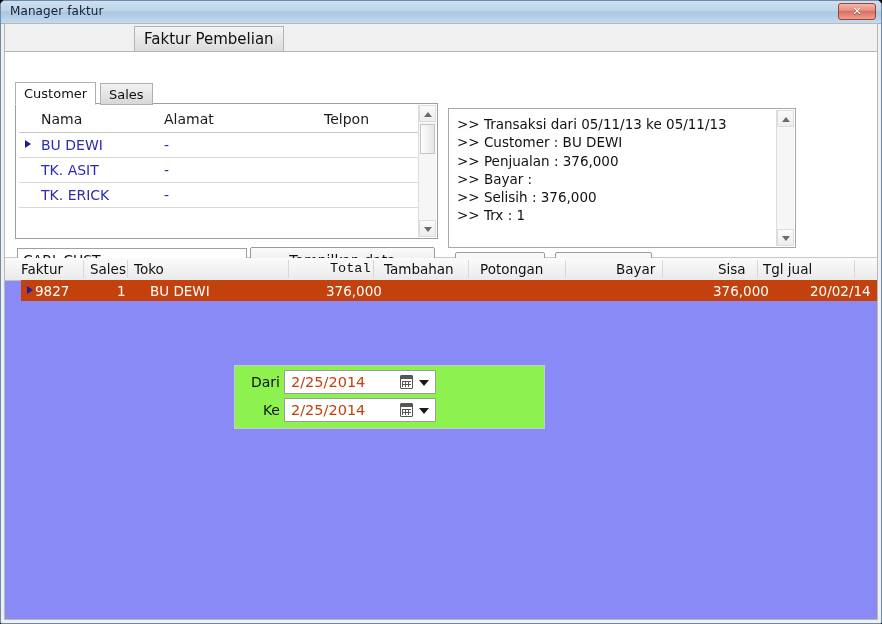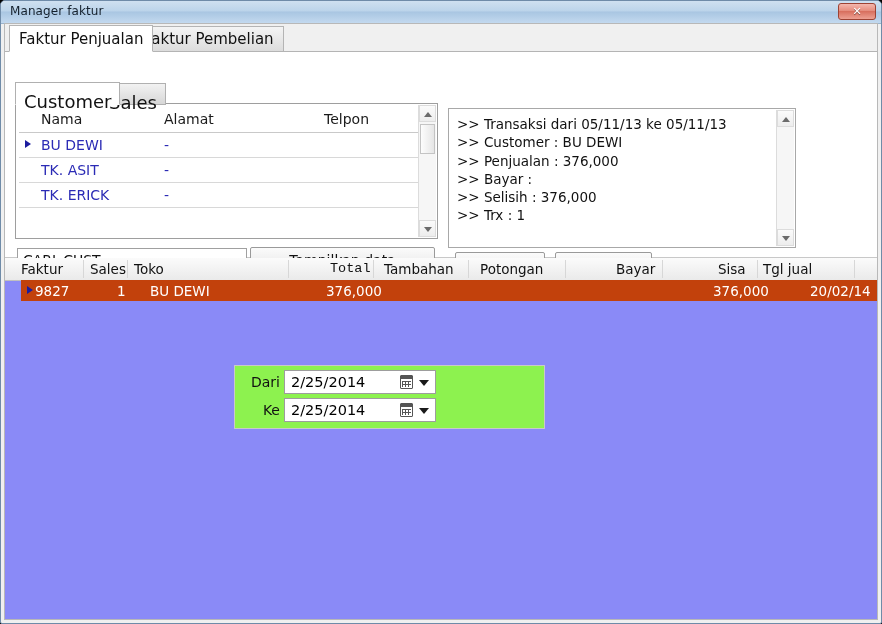--- a/index.html
+++ b/index.html
@@ -82,21 +82,21 @@
   .toppane{
     position:absolute;left:0;top:28px;width:100%;height:205px;
     background:#fff;
     border-bottom:1px solid #c8c8c8;
   }
 
   
   .innertabs{position:absolute;left:10px;top:29px;height:24px;}
   .itab{
     position:absolute;bottom:0;height:22px;box-sizing:border-box;
-    padding:8px 8px;line-height:21px;font-size:18px;color:#111;
+    padding:0 8px;line-height:21px;font-size:13px;color:#111;
     border:1px solid #b0b0b0;white-space:nowrap;cursor:pointer;
   }
   .itab.active{background:#fff;border-bottom-color:#fff;height:23px;line-height:22px;z-index:3;}
   .itab.inactive{background:linear-gradient(to bottom,#f2f2f2,#d7d7d7);z-index:2;}
   #itab-customer{left:0;}
   #itab-sales{left:85px;}
 
   .custbox{
     position:absolute;left:10px;top:51px;width:423px;height:136px;
     box-sizing:border-box;
@@ -240,21 +240,21 @@
   }
   #lbl-dari{left:5px;top:8px;}
   #lbl-ke{left:5px;top:36px;}
   .dtp{
     position:absolute;left:49px;width:152px;height:24px;
     box-sizing:border-box;background:#fff;border:1px solid #9d9d9d;
   }
   #dtp-dari{top:4px;}
   #dtp-ke{top:32px;}
   .dtp .val{
-    position:absolute;left:6px;top:3px;font-size:14.5px;color:#000000;
+    position:absolute;left:6px;top:3px;font-size:14.5px;color:#c2410c;
   }
   .dtp .calicon{
     position:absolute;right:22px;top:4px;width:13px;height:14px;
     box-sizing:border-box;border:1.5px solid #555;background:#fff;border-radius:1px;
   }
   .dtp .calicon:before{
     content:"";position:absolute;left:0;top:0;right:0;height:3px;background:#555;
   }
   .dtp .calicon:after{
     content:"";position:absolute;left:1px;top:5px;right:1px;bottom:1px;
@@ -279,21 +279,20 @@
 
   <div class="titlebar">
     <div class="title">Manager faktur</div>
     <div class="closebtn">✕</div>
   </div>
 
   <div class="client">
 
     <div class="tabstrip">
       <div class="underline"></div>
-      <div class="tab active" id="tab-penjualan">Faktur Penjualan</div>
       <div class="tab inactive" id="tab-pembelian">Faktur Pembelian</div>
     </div>
 
     <div class="toppane">
 
       <div class="innertabs">
         <div class="itab active" id="itab-customer">Customer</div>
         <div class="itab inactive" id="itab-sales">Sales</div>
       </div>
 

